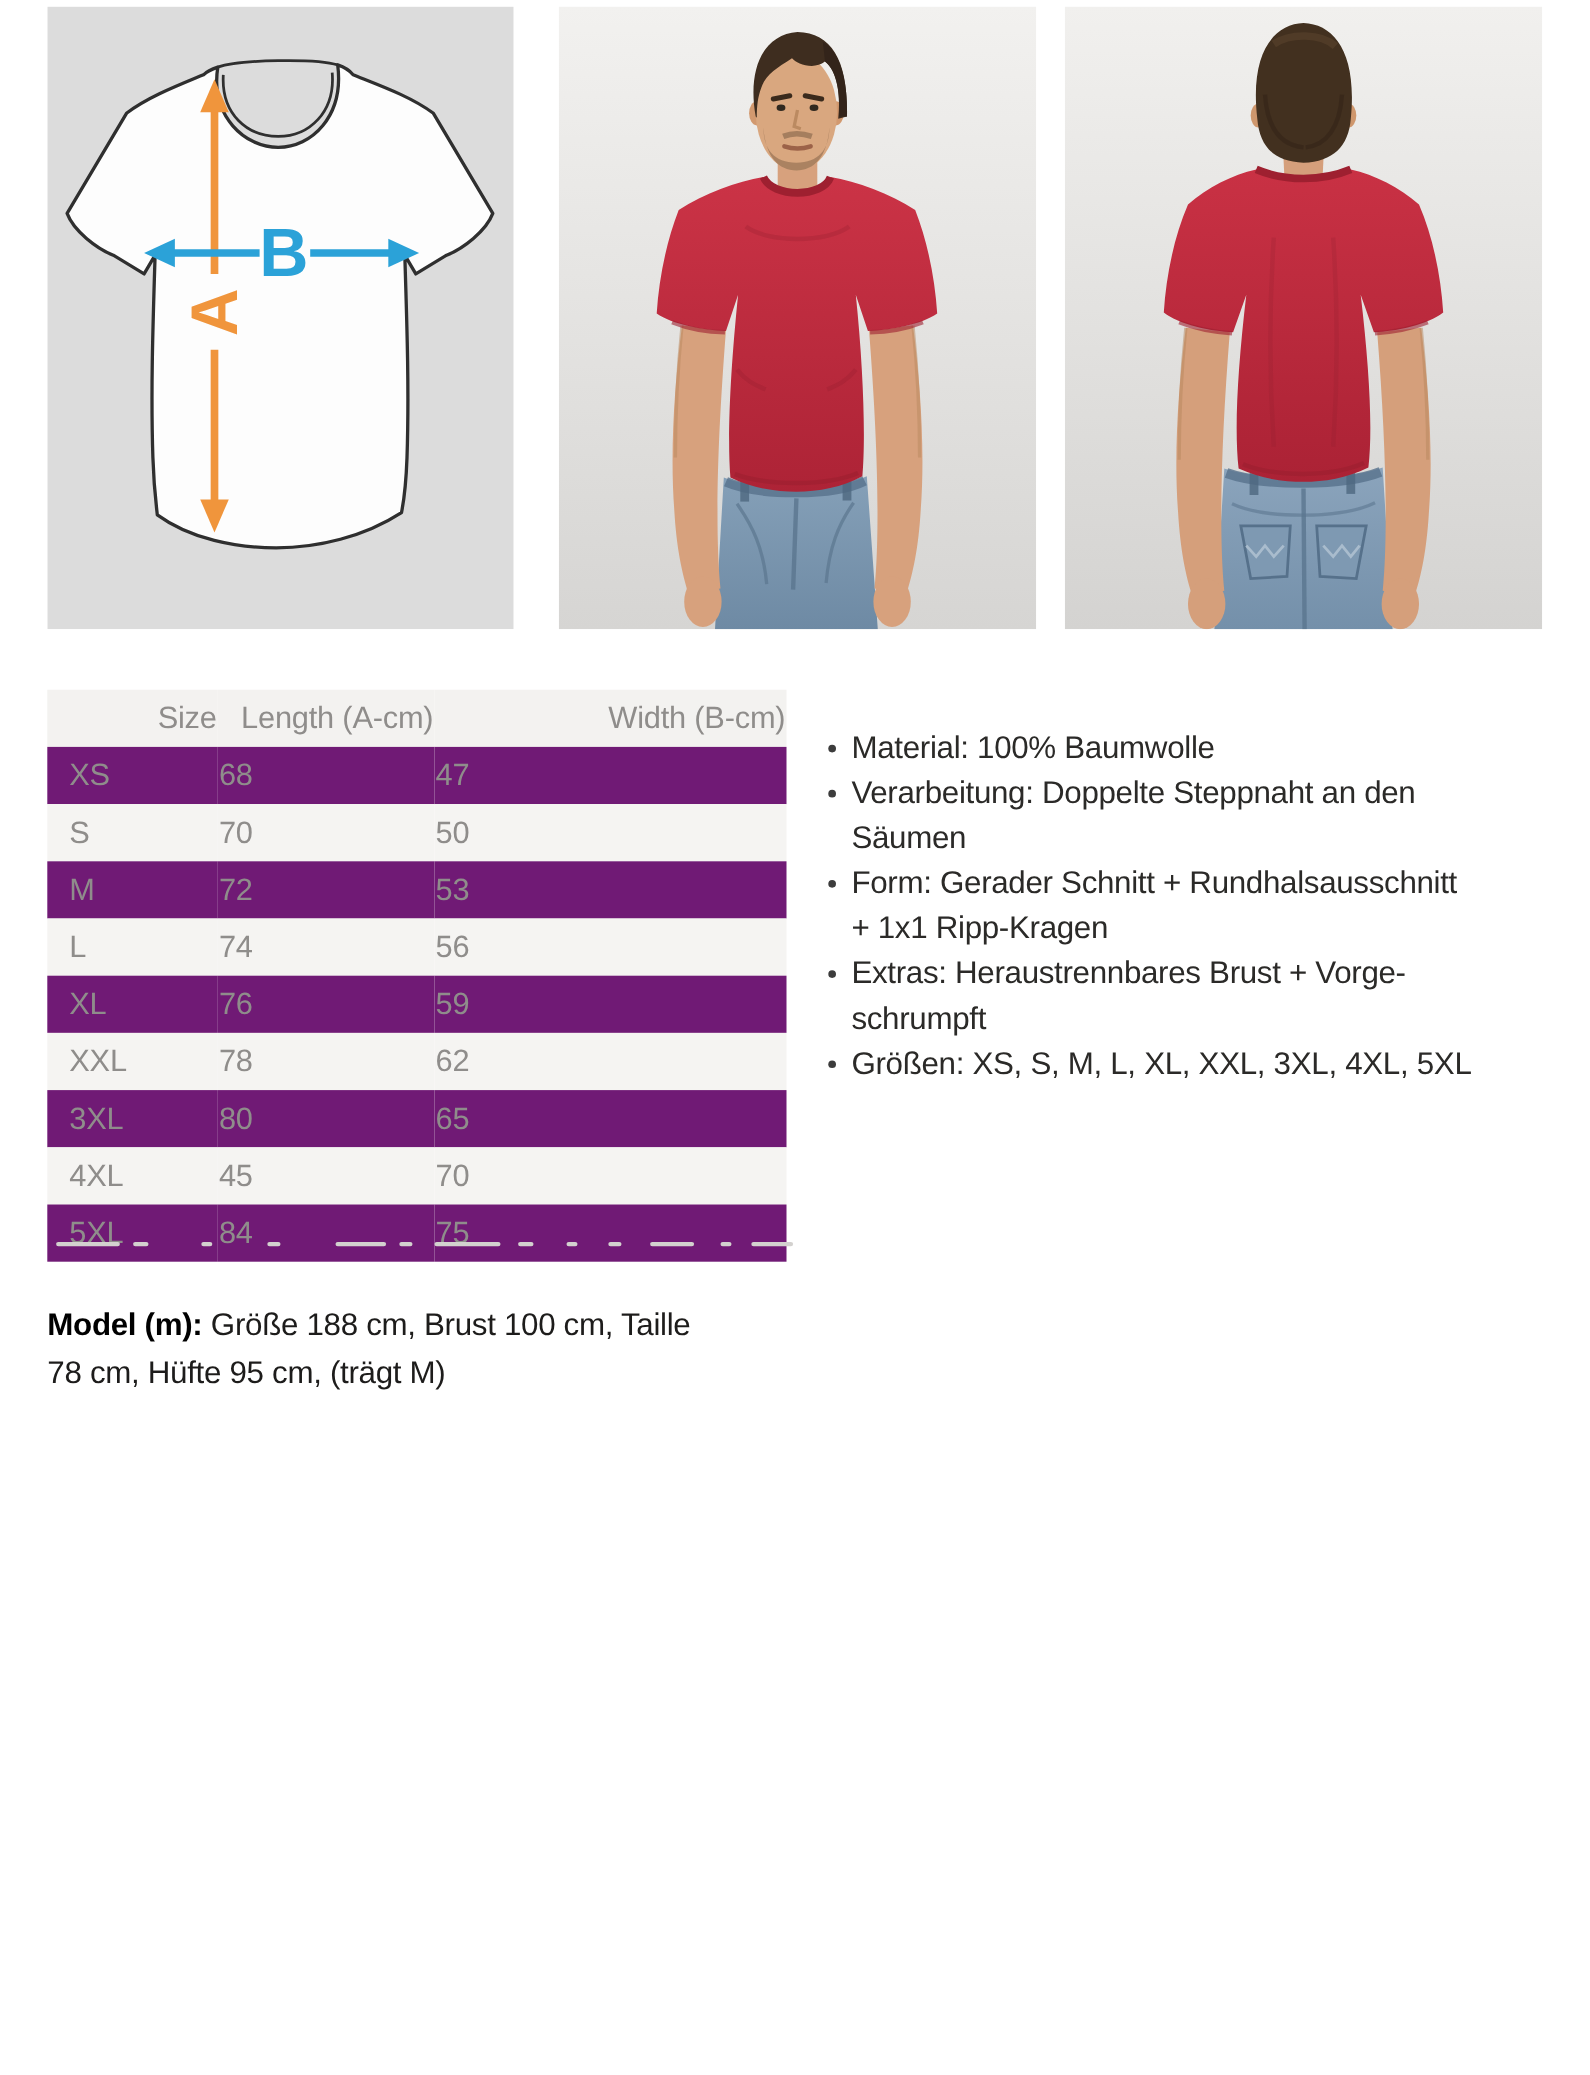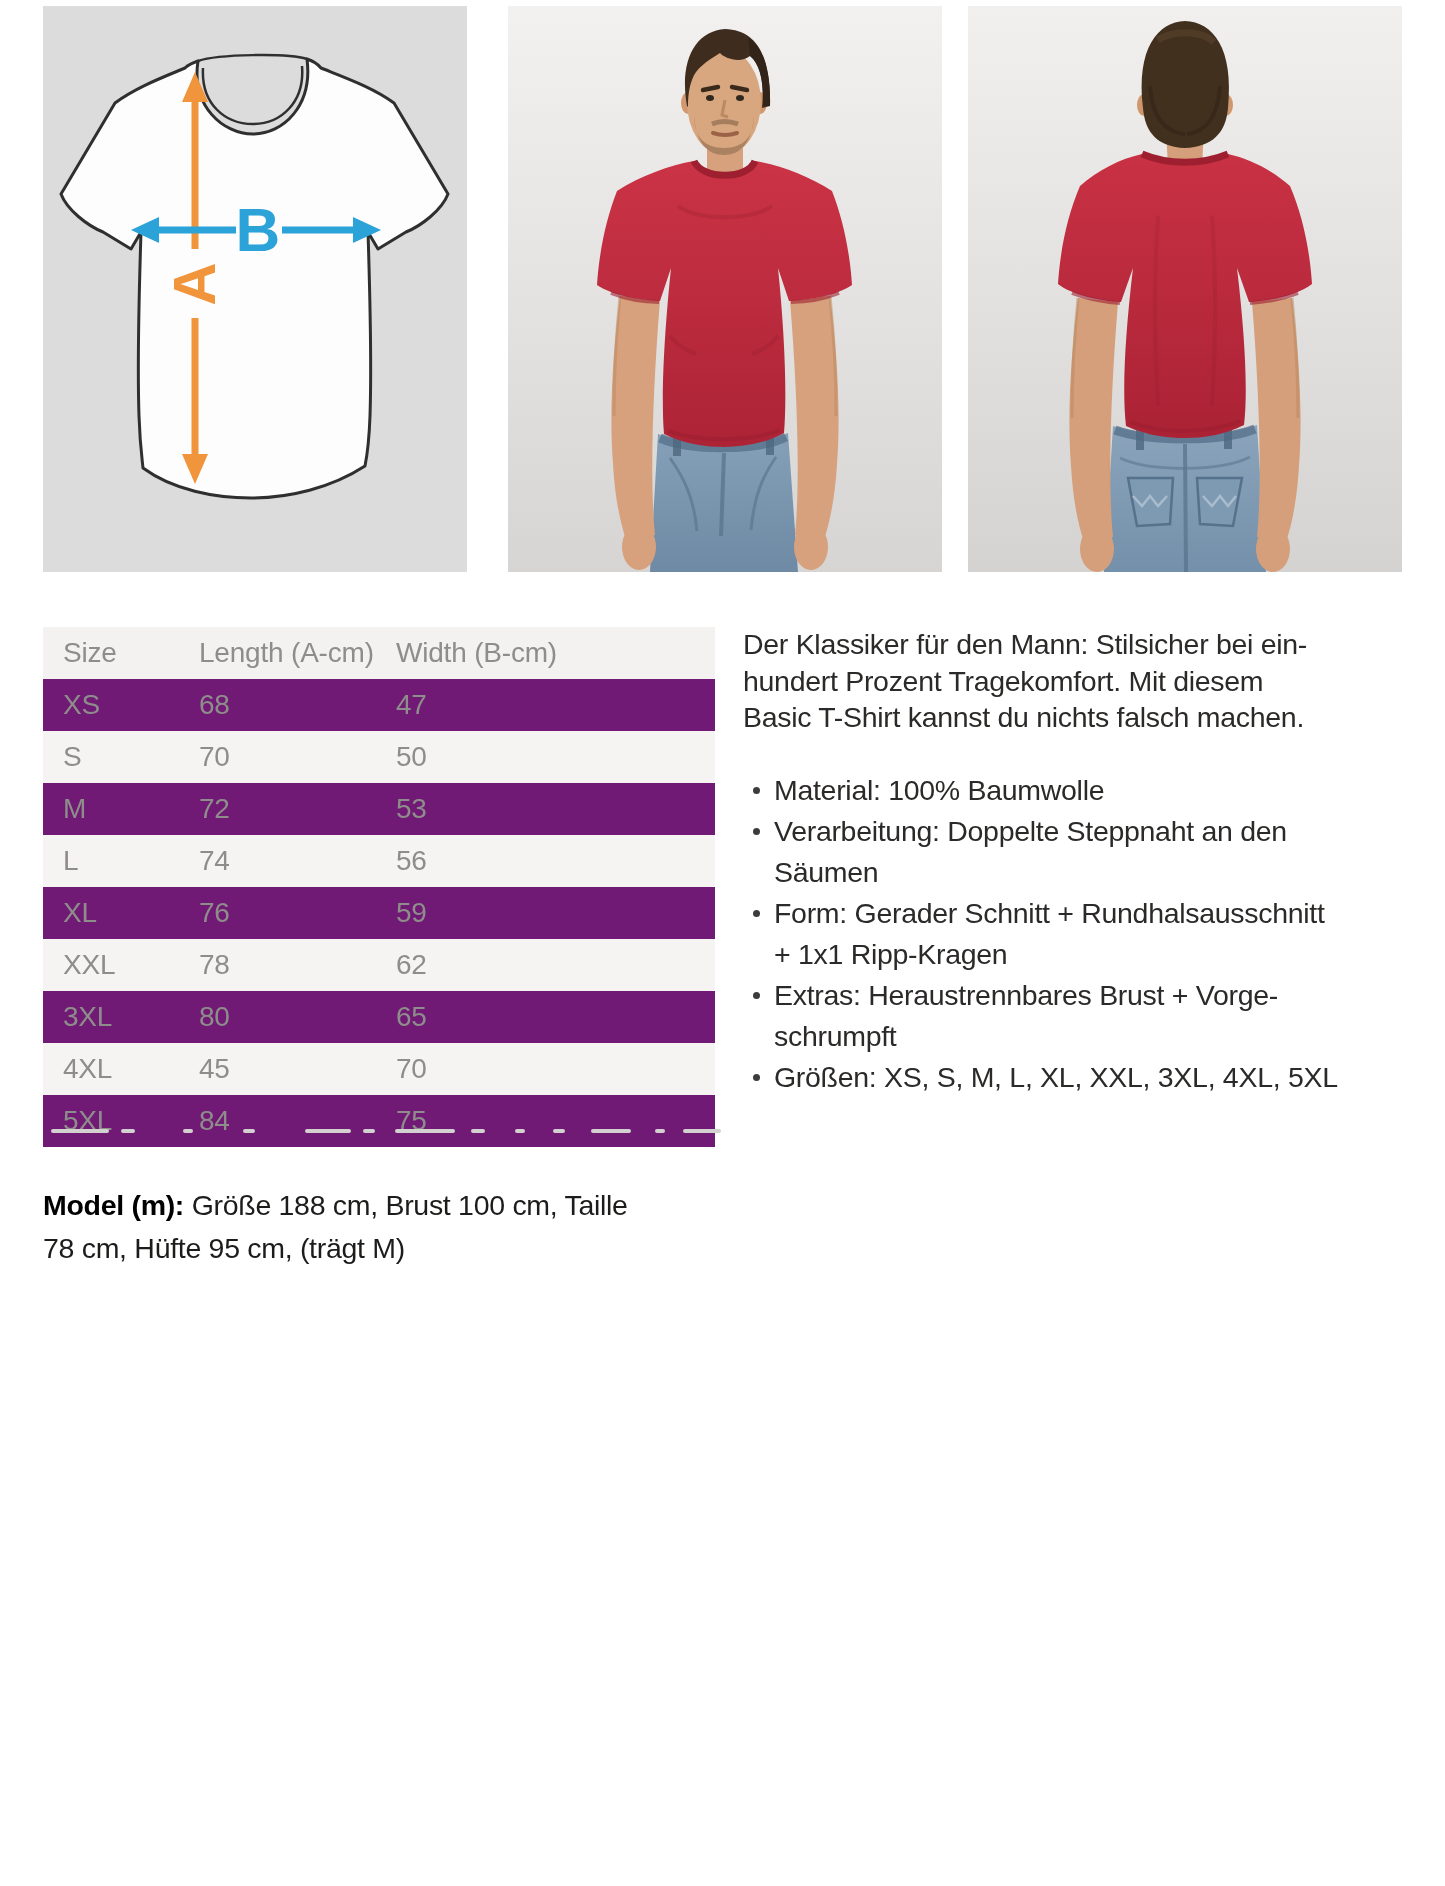--- a/index.html
+++ b/index.html
@@ -10,21 +10,21 @@
   .panel{position:absolute;top:6px;height:566px;}
   .panel svg{display:block;}
   #panel-diagram{left:43px;width:424px;}
   #panel-front{left:508px;width:434px;}
   #panel-back{left:968px;width:434px;}
 
   
   .size-table{position:absolute;left:43px;top:627px;width:672px;
               border-collapse:collapse;font-size:28px;color:#8f8d8b;
               letter-spacing:-0.2px;}
-  .size-table th{font-weight:normal;text-align:left;height:50px;
+  .size-table th{font-weight:normal;text-align:right;height:50px;
                  background:#f3f2f0;color:#8f8d8b;}
   .size-table td{height:50px;}
   .size-table th:first-child,.size-table td:first-child{padding-left:20px;}
   .row-dark{background:#701a75;}
   .row-light{background:#f5f4f2;}
 
   
   .artifact-strip{position:absolute;left:43px;top:1129px;width:672px;height:6px;}
   .artifact-strip i{position:absolute;top:0;height:4px;background:#d3d1cf;
                     border-radius:2px;display:block;}
@@ -332,23 +332,20 @@
     <i style="left:352px;width:60px"></i>
       <i style="left:428px;width:14px"></i>
     <i style="left:472px;width:10px"></i>
       <i style="left:510px;width:12px"></i>
     <i style="left:548px;width:40px"></i>
       <i style="left:612px;width:10px"></i>
     <i style="left:640px;width:38px"></i>
   </div>
 
   <div class="description">
-    <p class="intro">Der Klassiker für den Mann: Stilsicher bei ein-
-hundert Prozent Tragekomfort. Mit diesem
-Basic T-Shirt kannst du nichts falsch machen.</p>
     <ul class="spec-list">
       <li>Material: 100% Baumwolle</li>
       <li>Verarbeitung: Doppelte Steppnaht an den
 Säumen</li>
       <li>Form: Gerader Schnitt + Rundhalsausschnitt
 + 1x1 Ripp-Kragen</li>
       <li>Extras: Heraustrennbares Brust + Vorge-
 schrumpft</li>
       <li>Größen: XS, S, M, L, XL, XXL, 3XL, 4XL, 5XL</li>
     </ul>

